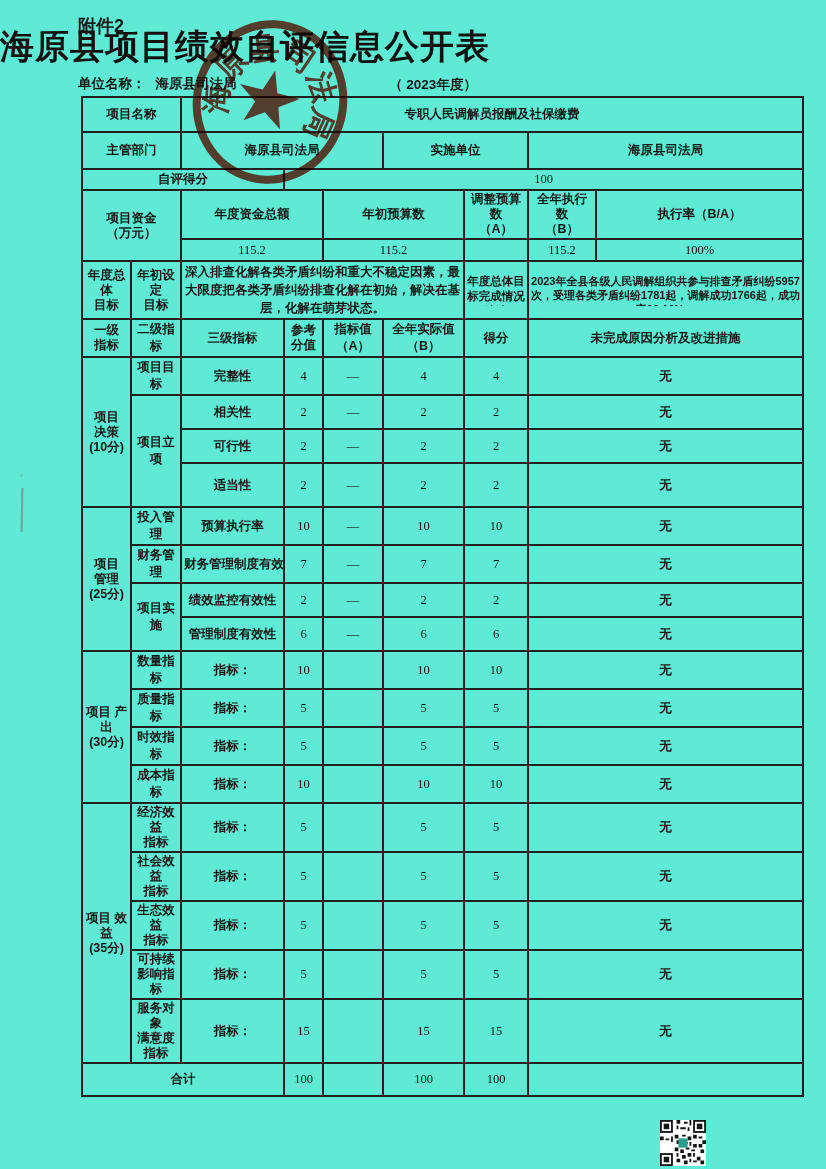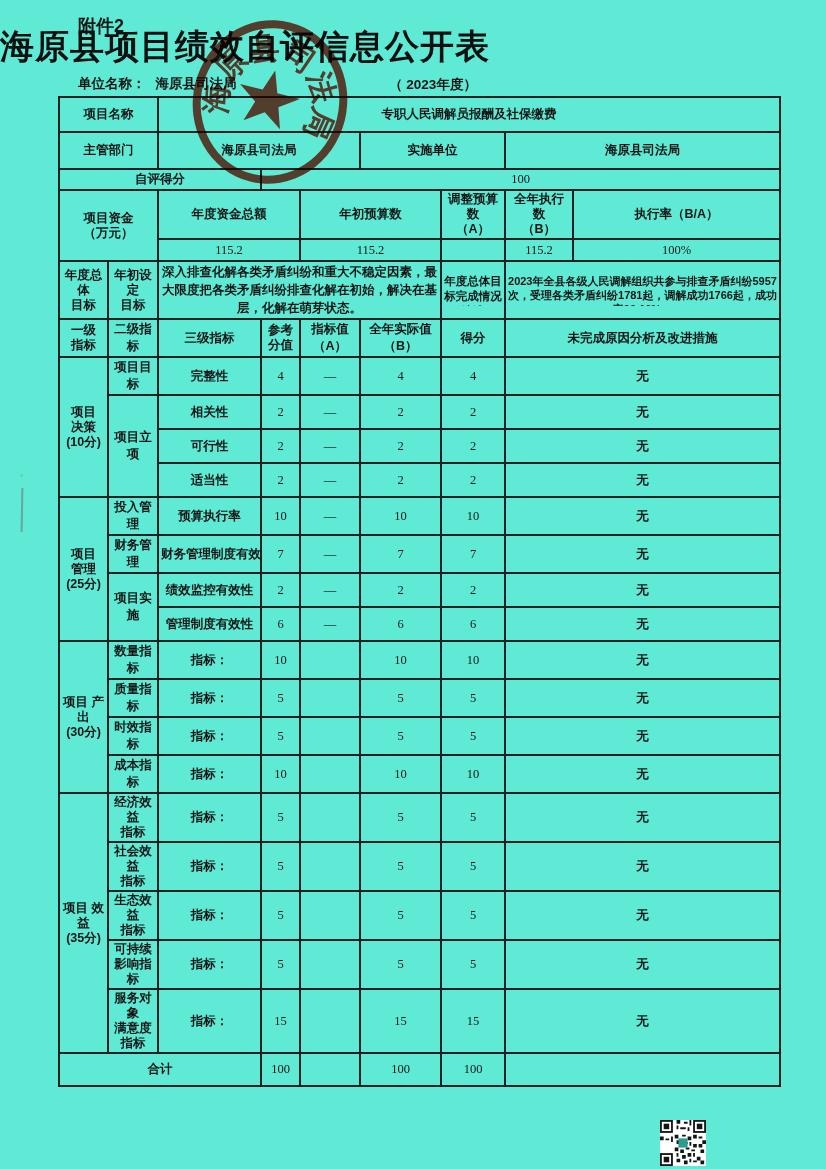--- a/index.html
+++ b/index.html
@@ -5,21 +5,21 @@
   html,body{margin:0;padding:0;}
   body{width:826px;height:1169px;background:#ffffff;font-family:"Liberation Serif",serif;color:#161616;}
   .page{position:relative;width:826px;height:1169px;background:#5eead4;overflow:hidden;}
 
   .attachment{position:absolute;left:78px;top:14px;font-size:18px;font-weight:700;font-family:"Liberation Sans",sans-serif;}
   .title{position:absolute;left:0;top:24px;width:100%;font-size:34px;font-weight:700;letter-spacing:1px;font-family:"Liberation Sans",sans-serif;color:#101010;}
   .unit-line{position:absolute;left:78px;top:75px;font-size:13.5px;font-weight:700;font-family:"Liberation Sans",sans-serif;}
   .unit-line .uv{margin-left:10px;}
   .year{position:absolute;left:0;top:76px;width:100%;padding-left:40px;box-sizing:border-box;text-align:center;font-size:13.5px;font-weight:700;font-family:"Liberation Sans",sans-serif;}
 
-  table.main{position:absolute;left:58px;top:96px;width:721px;border-collapse:collapse;table-layout:fixed;}
+  table.main{position:absolute;left:81px;top:96px;width:721px;border-collapse:collapse;table-layout:fixed;}
   table.main td{border:2px solid #212121;padding:1px 2px;text-align:center;vertical-align:middle;font-size:12.5px;overflow:hidden;}
   td.lbl{font-weight:700;font-family:"Liberation Sans",sans-serif;}
   td.pre,div.pre{white-space:pre-line;line-height:1.2;}
   td.sm{font-size:11.5px;}
   td.l3{text-align:left;padding-left:5px;font-weight:700;font-family:"Liberation Sans",sans-serif;font-size:11.5px;white-space:nowrap;}
   td.num{font-size:12.5px;}
   td.numl{text-align:left;padding-left:7px;}
   td.selfscore-lbl{text-align:left;padding-left:30px;}
   td.selfscore-val{text-align:left;padding-left:24px;}
   td.top{vertical-align:top;}
@@ -160,21 +160,21 @@
       <td class="lbl" colspan="2">无</td>
     </tr>
     <tr style="height:34px">
       <td class="l3">可行性</td>
       <td class="num" colspan="2">2</td>
       <td class="num">—</td>
       <td class="num">2</td>
       <td class="num">2</td>
       <td class="lbl" colspan="2">无</td>
     </tr>
-    <tr style="height:34px">
+    <tr style="height:44px">
       <td class="l3">适当性</td>
       <td class="num" colspan="2">2</td>
       <td class="num">—</td>
       <td class="num">2</td>
       <td class="num">2</td>
       <td class="lbl" colspan="2">无</td>
     </tr>
 
     <tr style="height:34px">
       <td class="lbl sm pre" rowspan="4">项目

